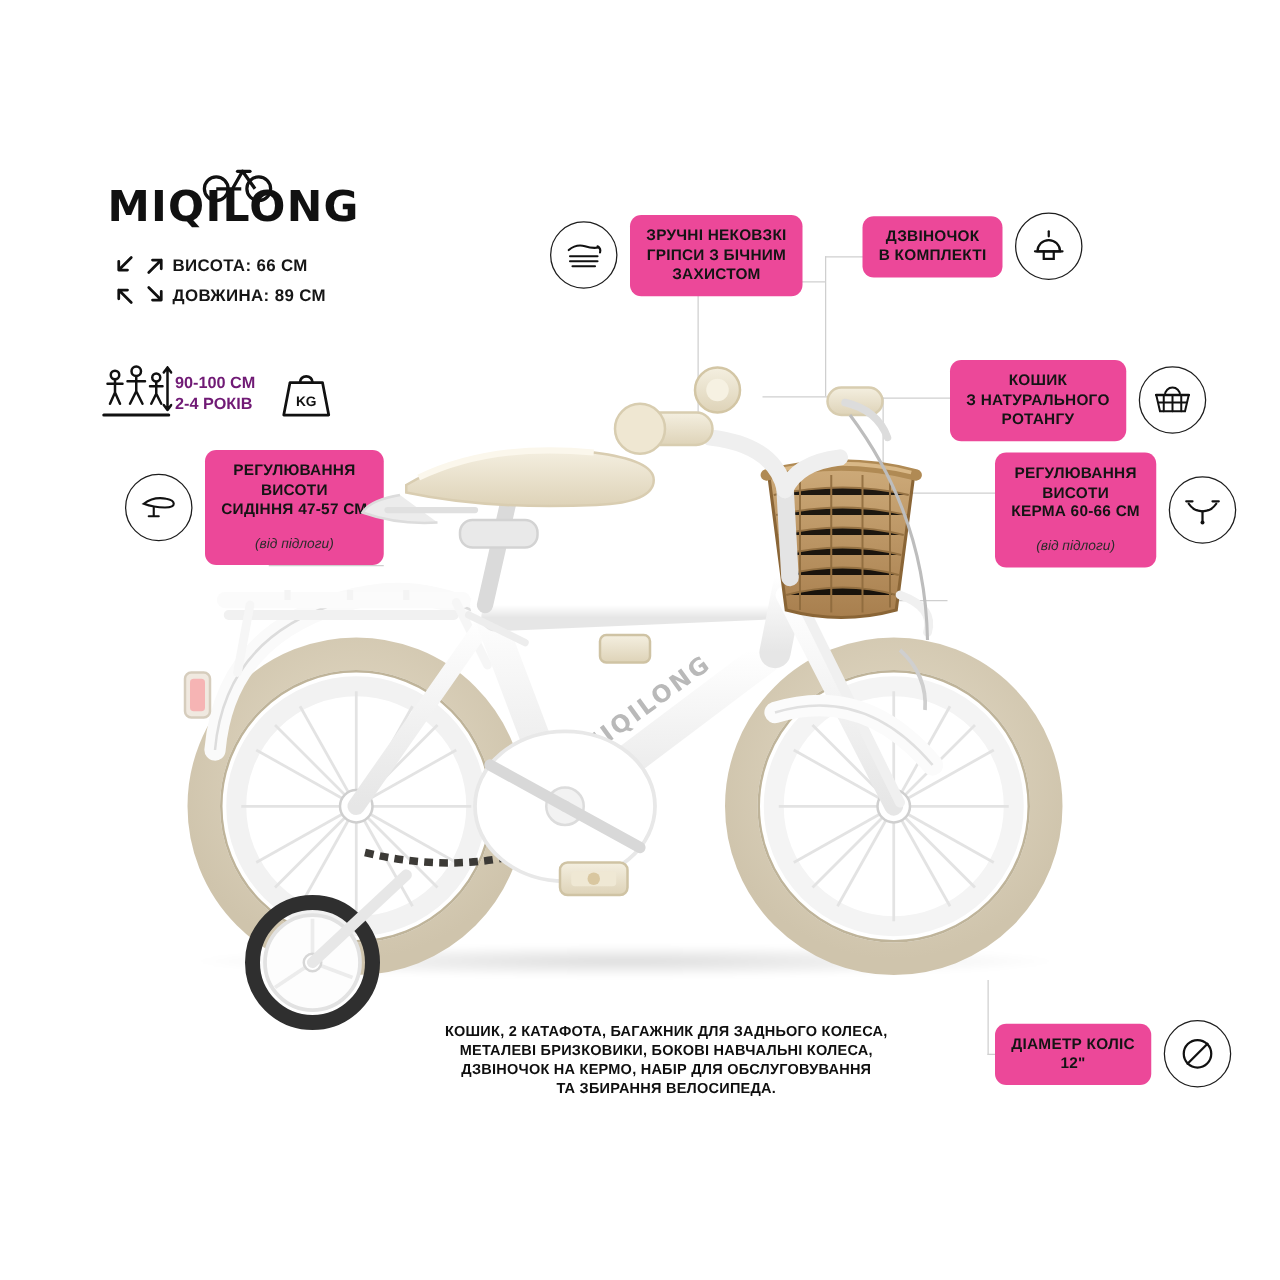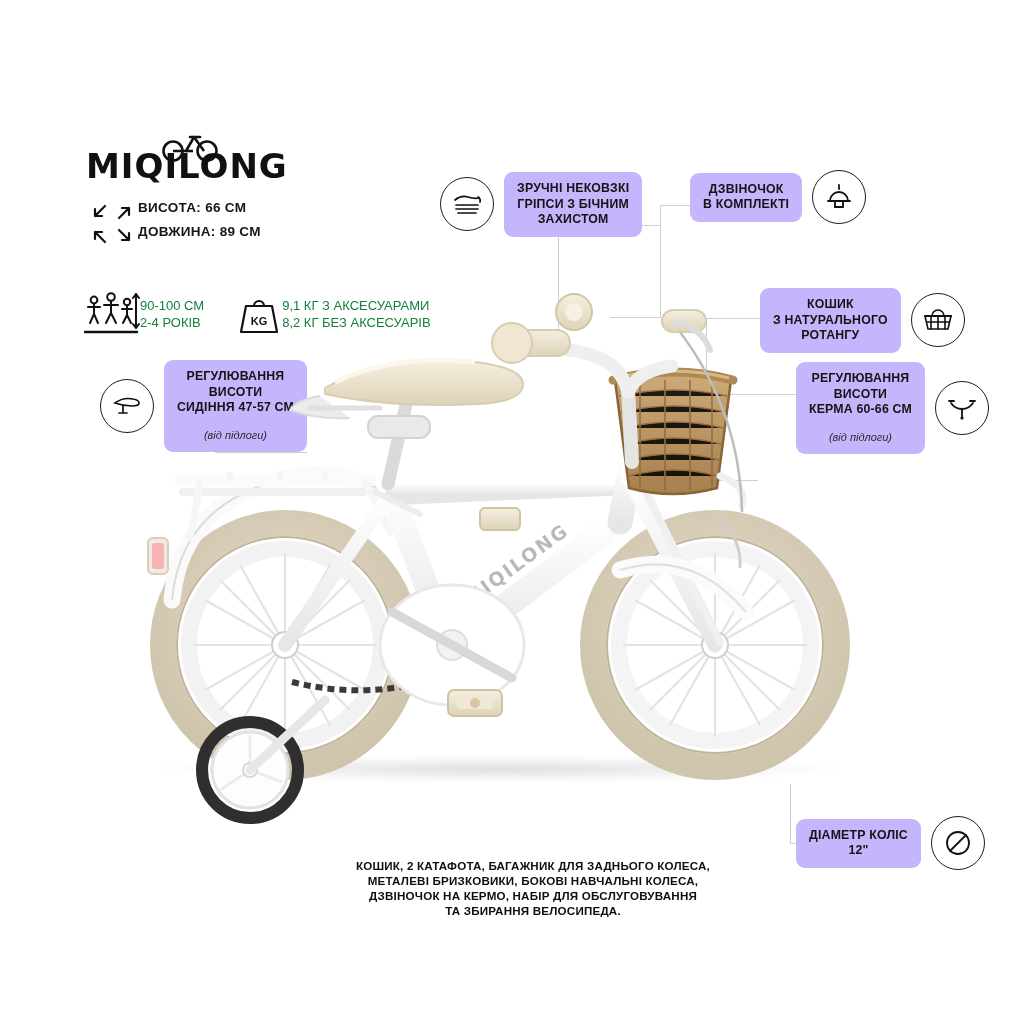--- a/index.html
+++ b/index.html
@@ -17,35 +17,35 @@
   .brand{position:absolute;left:86px;top:132px;width:250px;}
   .brand-logo{position:relative;height:56px;}
   .brand-word{
     font-family:"DejaVu Sans", sans-serif;
     font-weight:bold;font-size:34px;letter-spacing:1px;
     color:#111;line-height:40px;position:absolute;left:0;top:14px;
   }
   .brand-bike{position:absolute;left:74px;top:-4px;}
 
   .spec-rows{position:absolute;left:86px;top:200px;width:300px;}
-  .spec-row{display:flex;height:24px;}
+  .spec-row{display:flex;align-items:center;height:24px;}
   .spec-ico{width:52px;height:24px;flex:0 0 52px;display:flex;align-items:center;justify-content:center;}
   .spec-txt{
     font-size:13.5px;font-weight:bold;letter-spacing:.3px;color:#161616;
     text-transform:uppercase;
   }
 
   .spec-bottom{position:absolute;left:80px;top:286px;display:flex;align-items:center;}
-  .sb-ico{width:60px;height:56px;display:flex;align-items:center;justify-content:flex-end;}
-  .sb-txt{font-size:13px;font-weight:normal;line-height:17px;text-transform:uppercase;color:#15803d;}
+  .sb-ico{width:60px;height:56px;display:flex;align-items:center;justify-content:flex-start;}
+  .sb-txt{font-size:13px;font-weight:bold;line-height:17px;text-transform:uppercase;color:#701a75;}
 
   
   .callout{position:absolute;display:flex;align-items:center;gap:10px;}
   .cbox{
-    background:#c4b5fd;border-radius:9px;padding:9px 13px;
+    background:#ec4899;border-radius:9px;padding:9px 13px;
     text-align:center;
     font-size:12.3px;font-weight:bold;line-height:15.5px;
     letter-spacing:.2px;text-transform:uppercase;color:#141414;
     white-space:pre-line;
   }
   .cbox .sub{
     display:block;text-transform:none;font-weight:normal;
     font-style:italic;font-size:11px;letter-spacing:0;margin-top:12px;color:#2b2b2b;
   }
   .cicon{
@@ -135,24 +135,20 @@
       <span>90-100 СМ</span><br>
       <span>2-4 РОКІВ</span>
     </span>
     <span class="sb-ico" style="margin-left:18px;">
       <svg width="46" height="48" viewBox="0 0 46 48">
         <path d="M10 16 h26 l5 26 H5 z" fill="none" stroke="#111" stroke-width="2.2" stroke-linejoin="round"></path>
         <path d="M18 16 a5 5 0 0 1 10 0" fill="none" stroke="#111" stroke-width="2.2"></path>
         <text x="23" y="35" font-size="11" font-family="Liberation Sans, sans-serif" font-weight="bold" text-anchor="middle" fill="#111">KG</text>
       </svg>
     </span>
-    <span class="sb-txt">
-      <span>9,1 КГ З АКСЕСУАРАМИ</span><br>
-      <span>8,2  КГ БЕЗ АКСЕСУАРІВ</span>
-    </span>
   </div>
 
   <div class="line lh" style="left:560px;top:225px;width:100px;"></div>
   <div class="line lv" style="left:558px;top:225px;height:110px;"></div>
 
   <div class="line lv" style="left:660px;top:205px;height:112px;"></div>
   <div class="line lh" style="left:660px;top:205px;width:36px;"></div>
   <div class="line lh" style="left:610px;top:317px;width:52px;"></div>
 
   <div class="line lh" style="left:706px;top:318px;width:56px;"></div>
@@ -250,21 +246,21 @@
     <span class="cbox">ДІАМЕТР КОЛІС
 12"</span>
     <span class="cicon">
       <svg width="34" height="34" viewBox="0 0 34 34">
         <circle cx="17" cy="17" r="11" fill="none" stroke="#111" stroke-width="1.8"></circle>
         <path d="M9 25 L25 9" stroke="#111" stroke-width="1.8" stroke-linecap="round"></path>
       </svg>
     </span>
   </div>
 
-  <div class="bottom-desc" style="white-space:pre-line;margin-top:40px;">КОШИК, 2 КАТАФОТА, БАГАЖНИК ДЛЯ ЗАДНЬОГО КОЛЕСА,
+  <div class="bottom-desc" style="white-space:pre-line;">КОШИК, 2 КАТАФОТА, БАГАЖНИК ДЛЯ ЗАДНЬОГО КОЛЕСА,
 МЕТАЛЕВІ БРИЗКОВИКИ, БОКОВІ НАВЧАЛЬНІ КОЛЕСА,
 ДЗВІНОЧОК НА КЕРМО, НАБІР ДЛЯ ОБСЛУГОВУВАННЯ
 ТА ЗБИРАННЯ ВЕЛОСИПЕДА.</div>
 
   <div class="shadow"></div>
   <svg id="bike" viewBox="0 0 800 560">
     <defs>
       <radialGradient id="tireG" cx="50%" cy="40%" r="60%">
         <stop offset="0%" stop-color="#e5dcc8"></stop>
         <stop offset="100%" stop-color="#cfc4ac"></stop>

